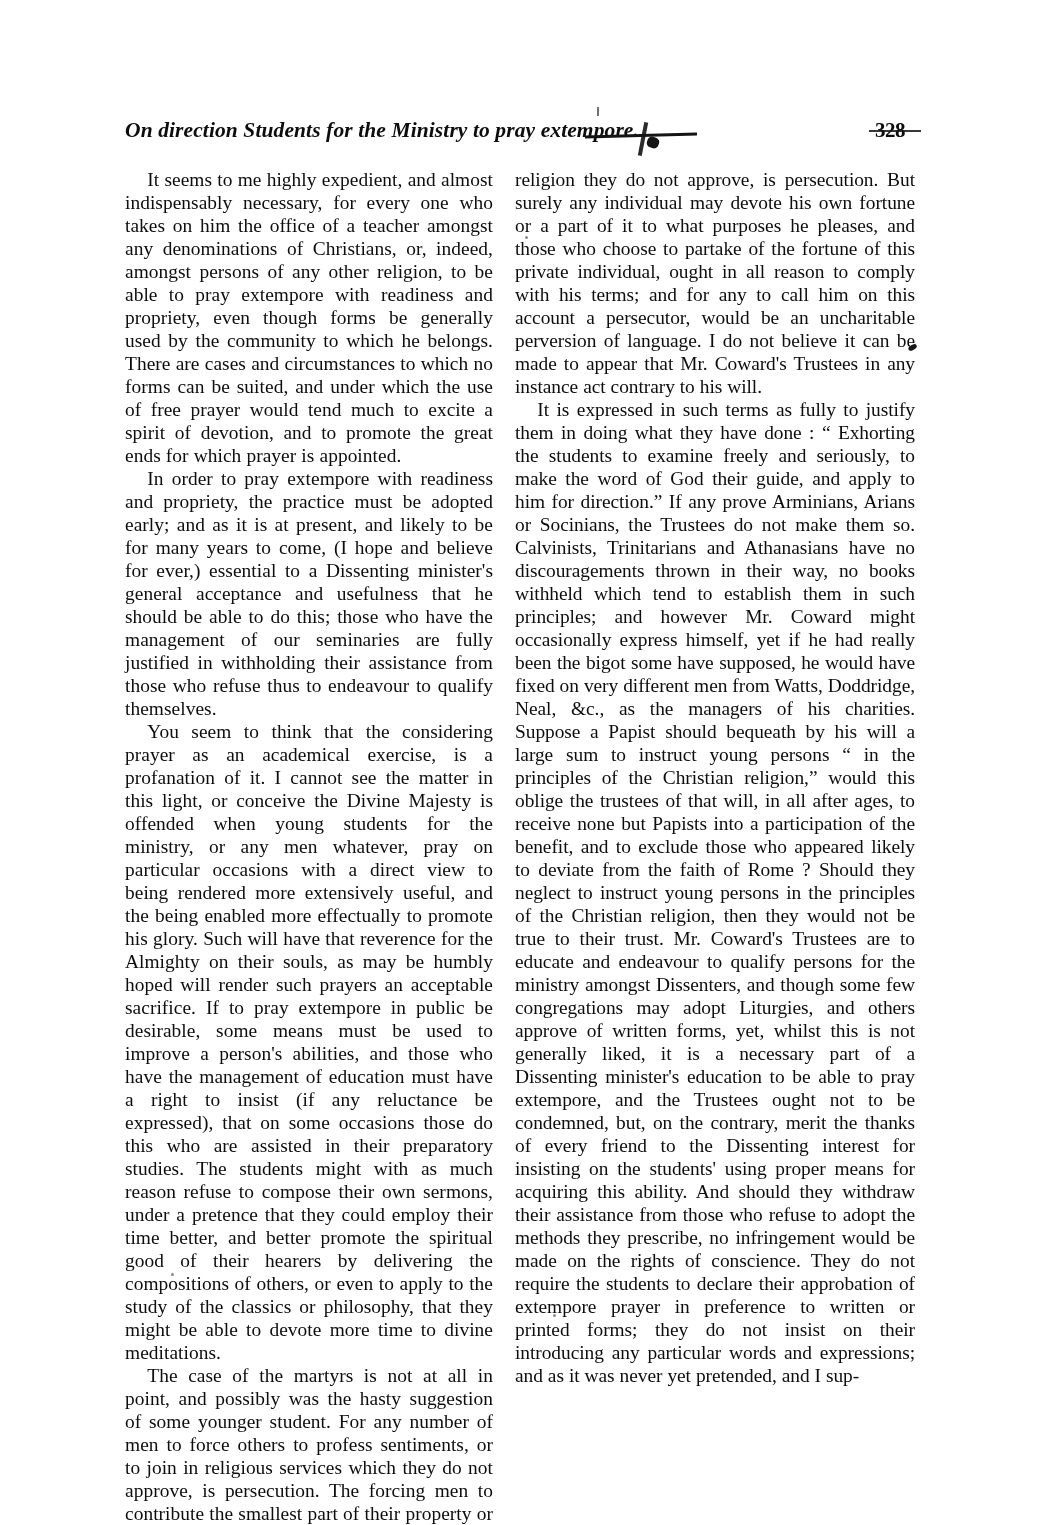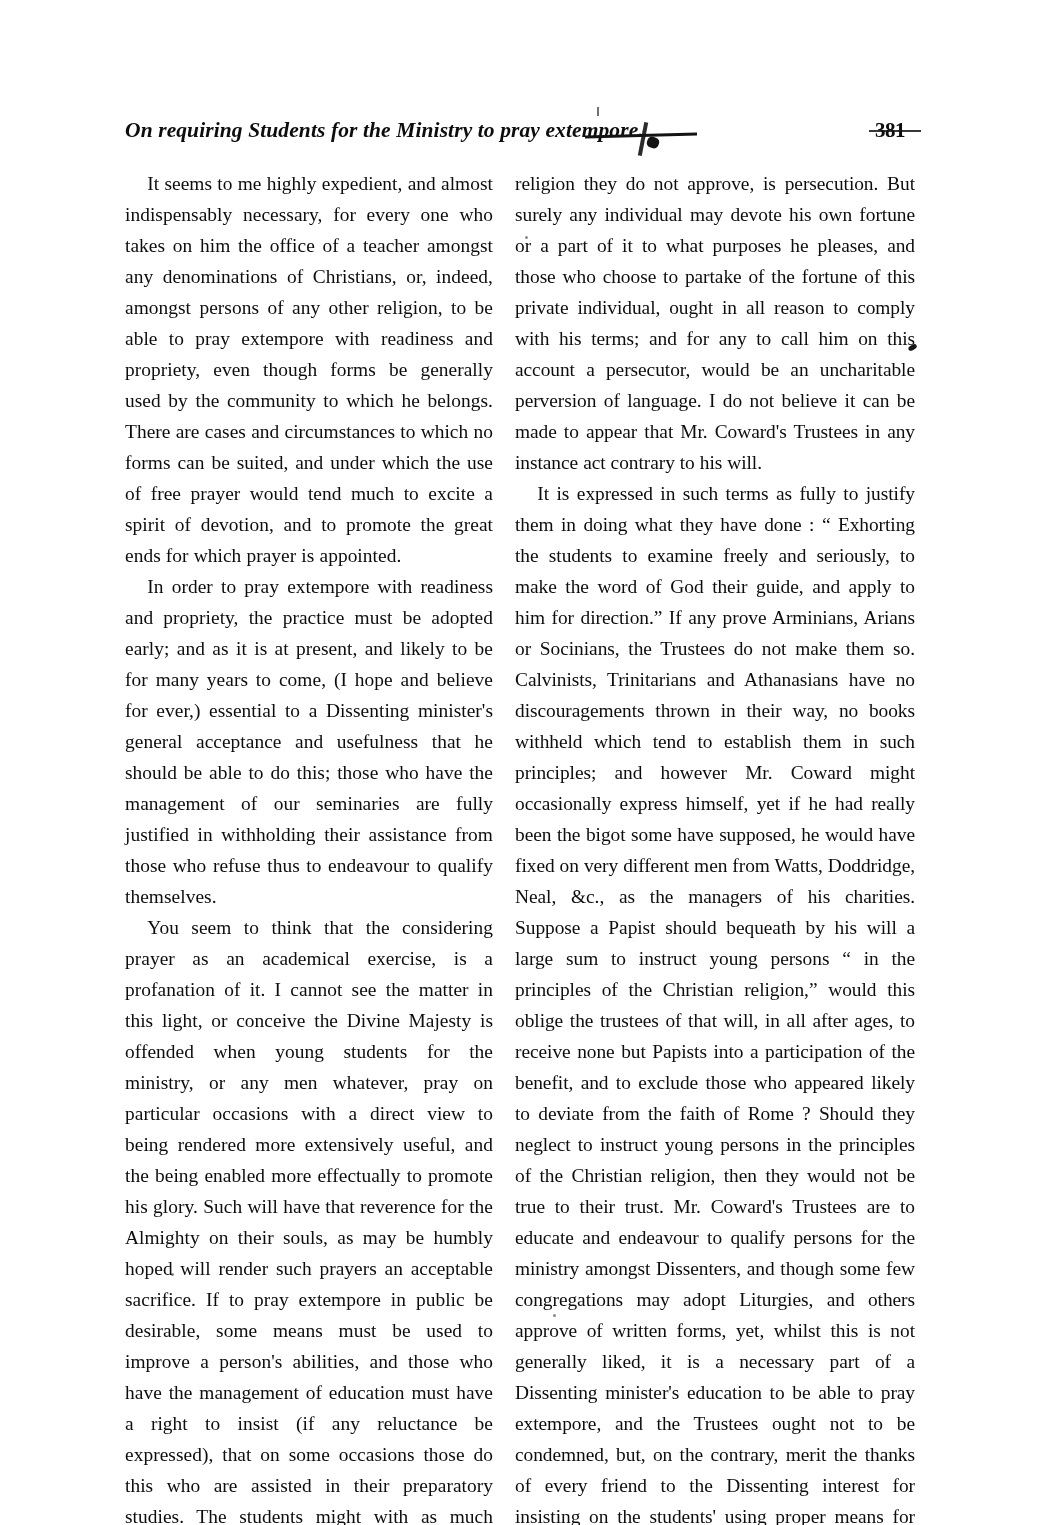--- a/index.html
+++ b/index.html
@@ -86,21 +86,21 @@
   .col {
     position: absolute;
     top: 0;
   }
   .col-left  { left: 0px;   width: 368px; }
   .col-right { left: 390px; width: 400px; }
 
   .col p {
     margin: 0;
     font-size: 19.4px;
-    line-height: 31px;
+    line-height: 23px;
     text-align: justify;
     text-justify: inter-word;
     hyphens: none;
     word-spacing: 0.2px;
   }
   .col p.indent { text-indent: 1.15em; }
   .col p + p { margin-top: 0; }
 
   
   .col-right p {
@@ -128,22 +128,22 @@
     border-radius: 50%;
     opacity: .55;
   }
 </style>
 </head>
 <body>
 
 <div class="page">
 
   <div class="running-head">
-    <span class="head-title">On requiring Students for the Ministry to pray extempore.</span>
-    <span class="folio">381</span>
+    <span class="head-title">On direction Students for the Ministry to pray extempore.</span>
+    <span class="folio">328</span>
   </div>
 
   <div class="head-smudge">
     <i class="s1"></i>
       <i class="s2"></i>
       <i class="s3"></i>
       <i class="s4"></i>
   </div>
 
   <div class="columns">

